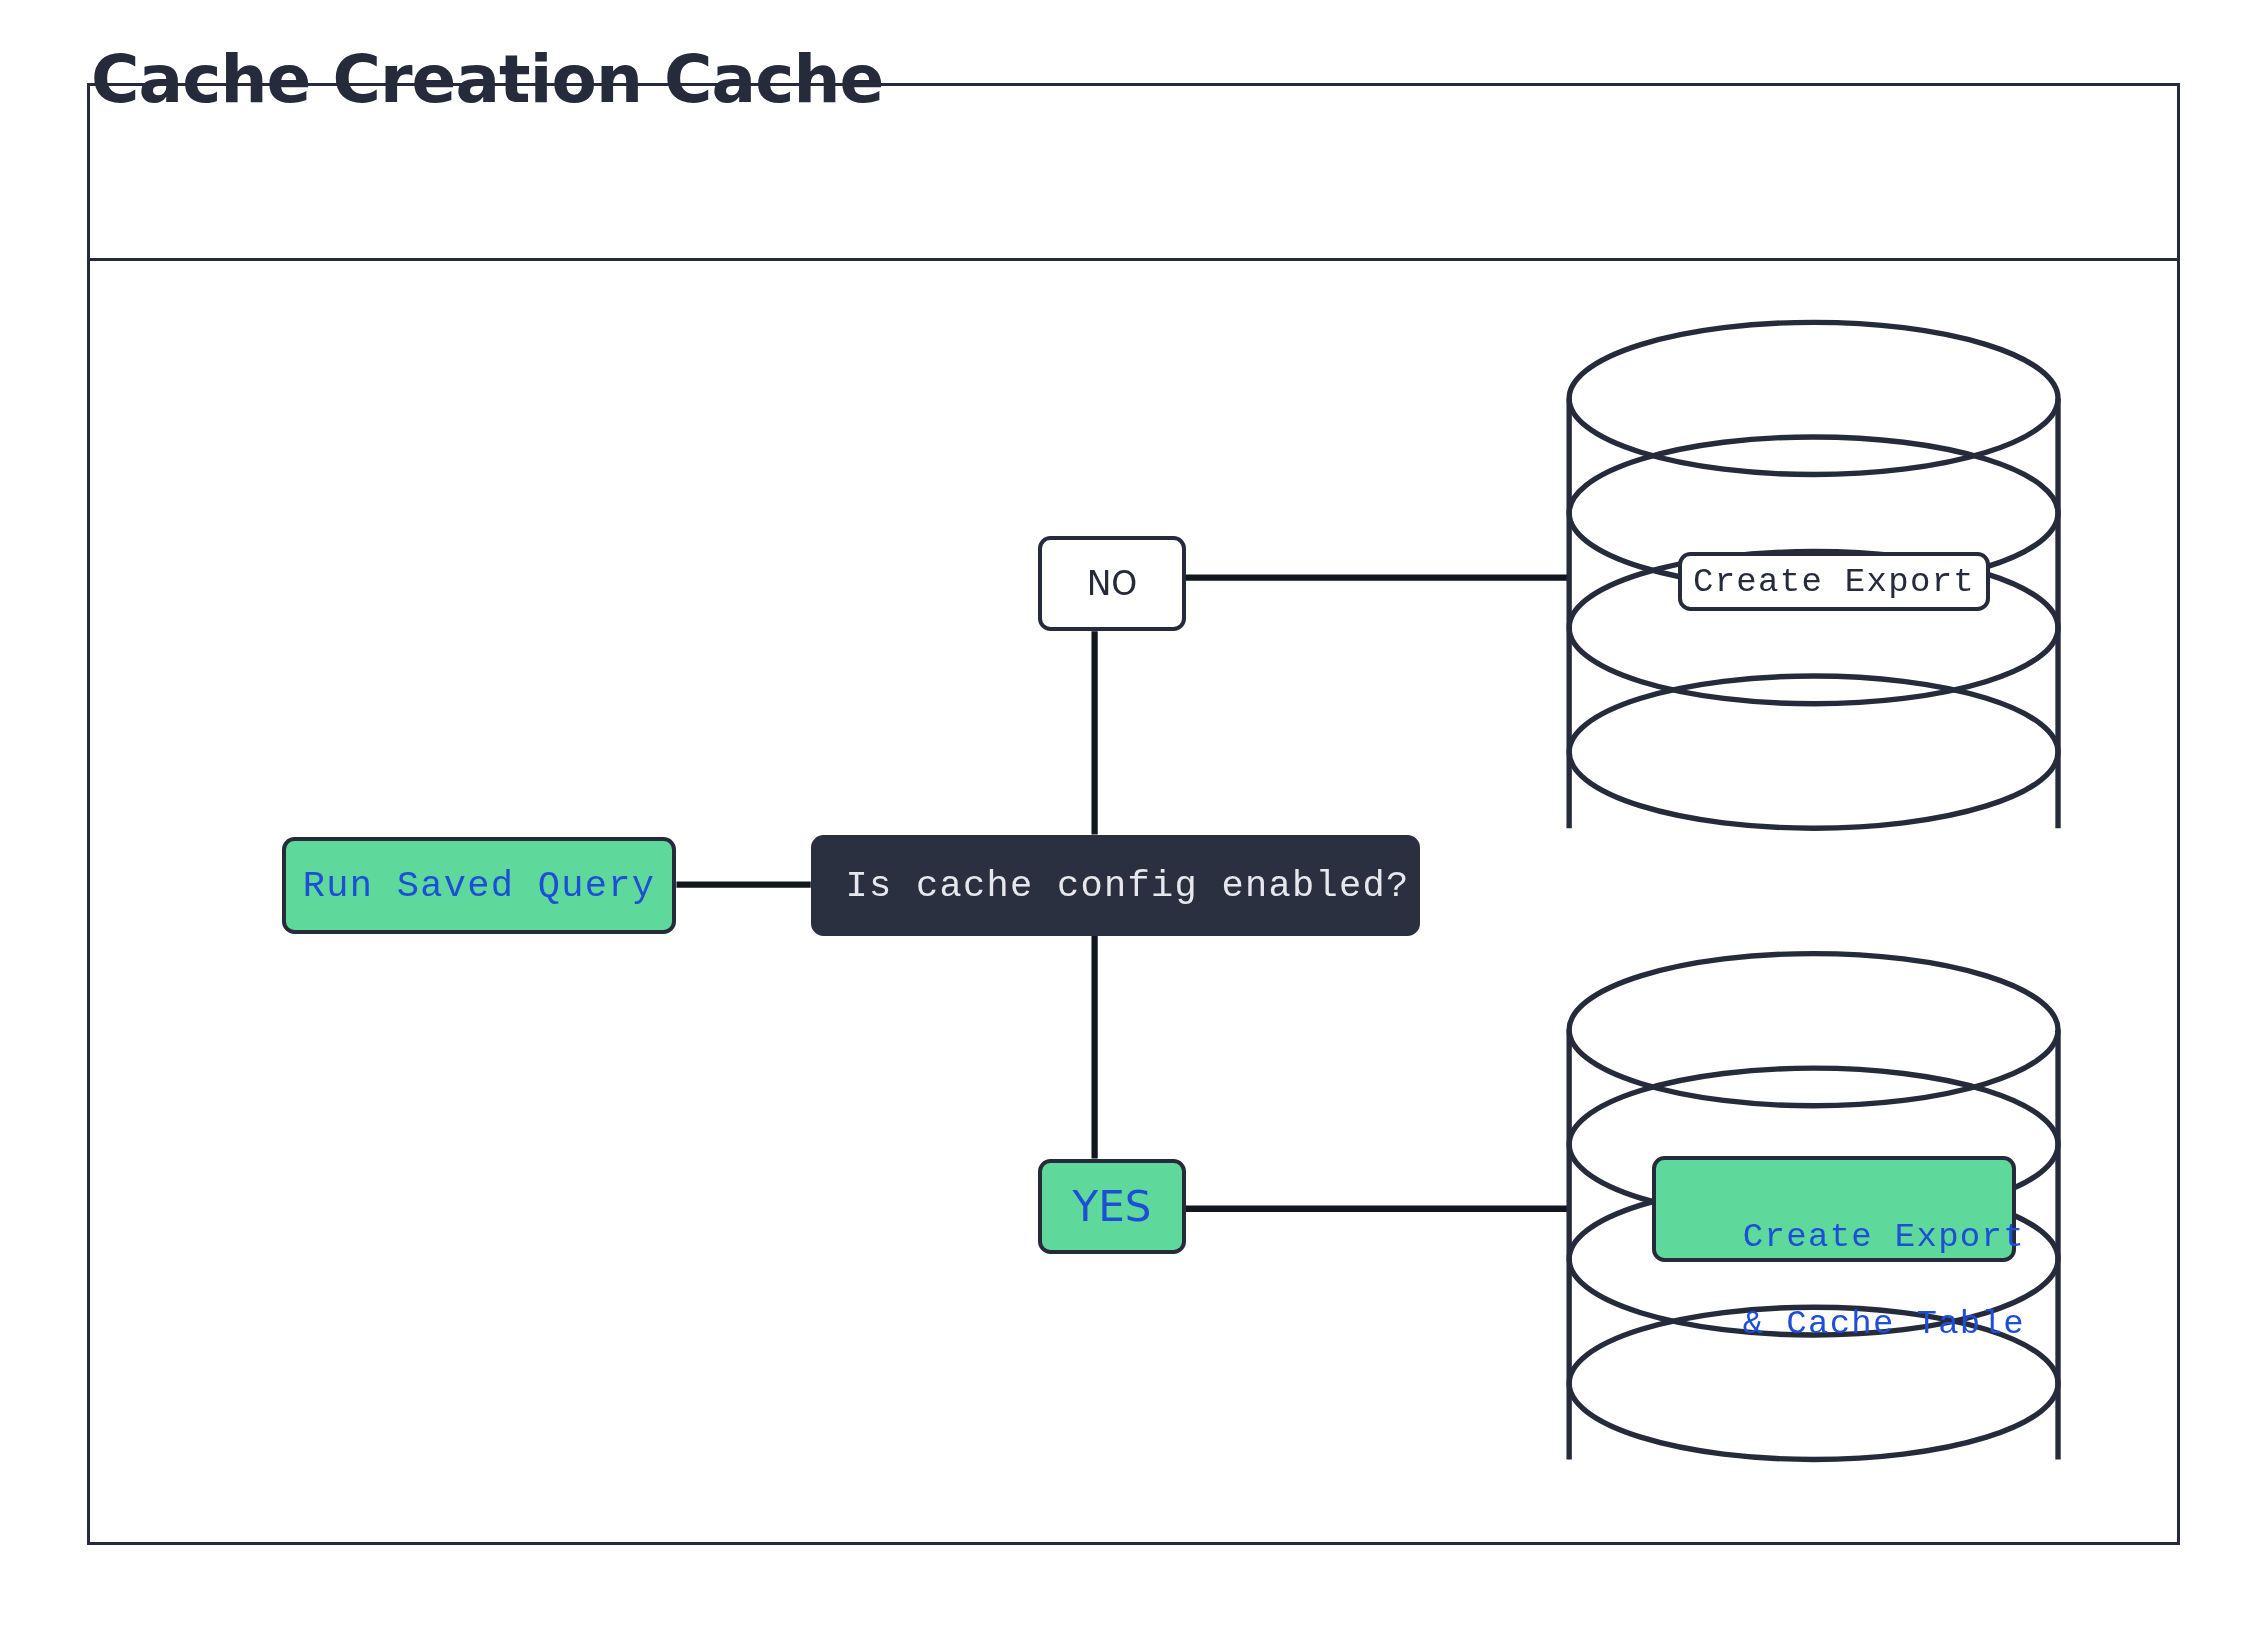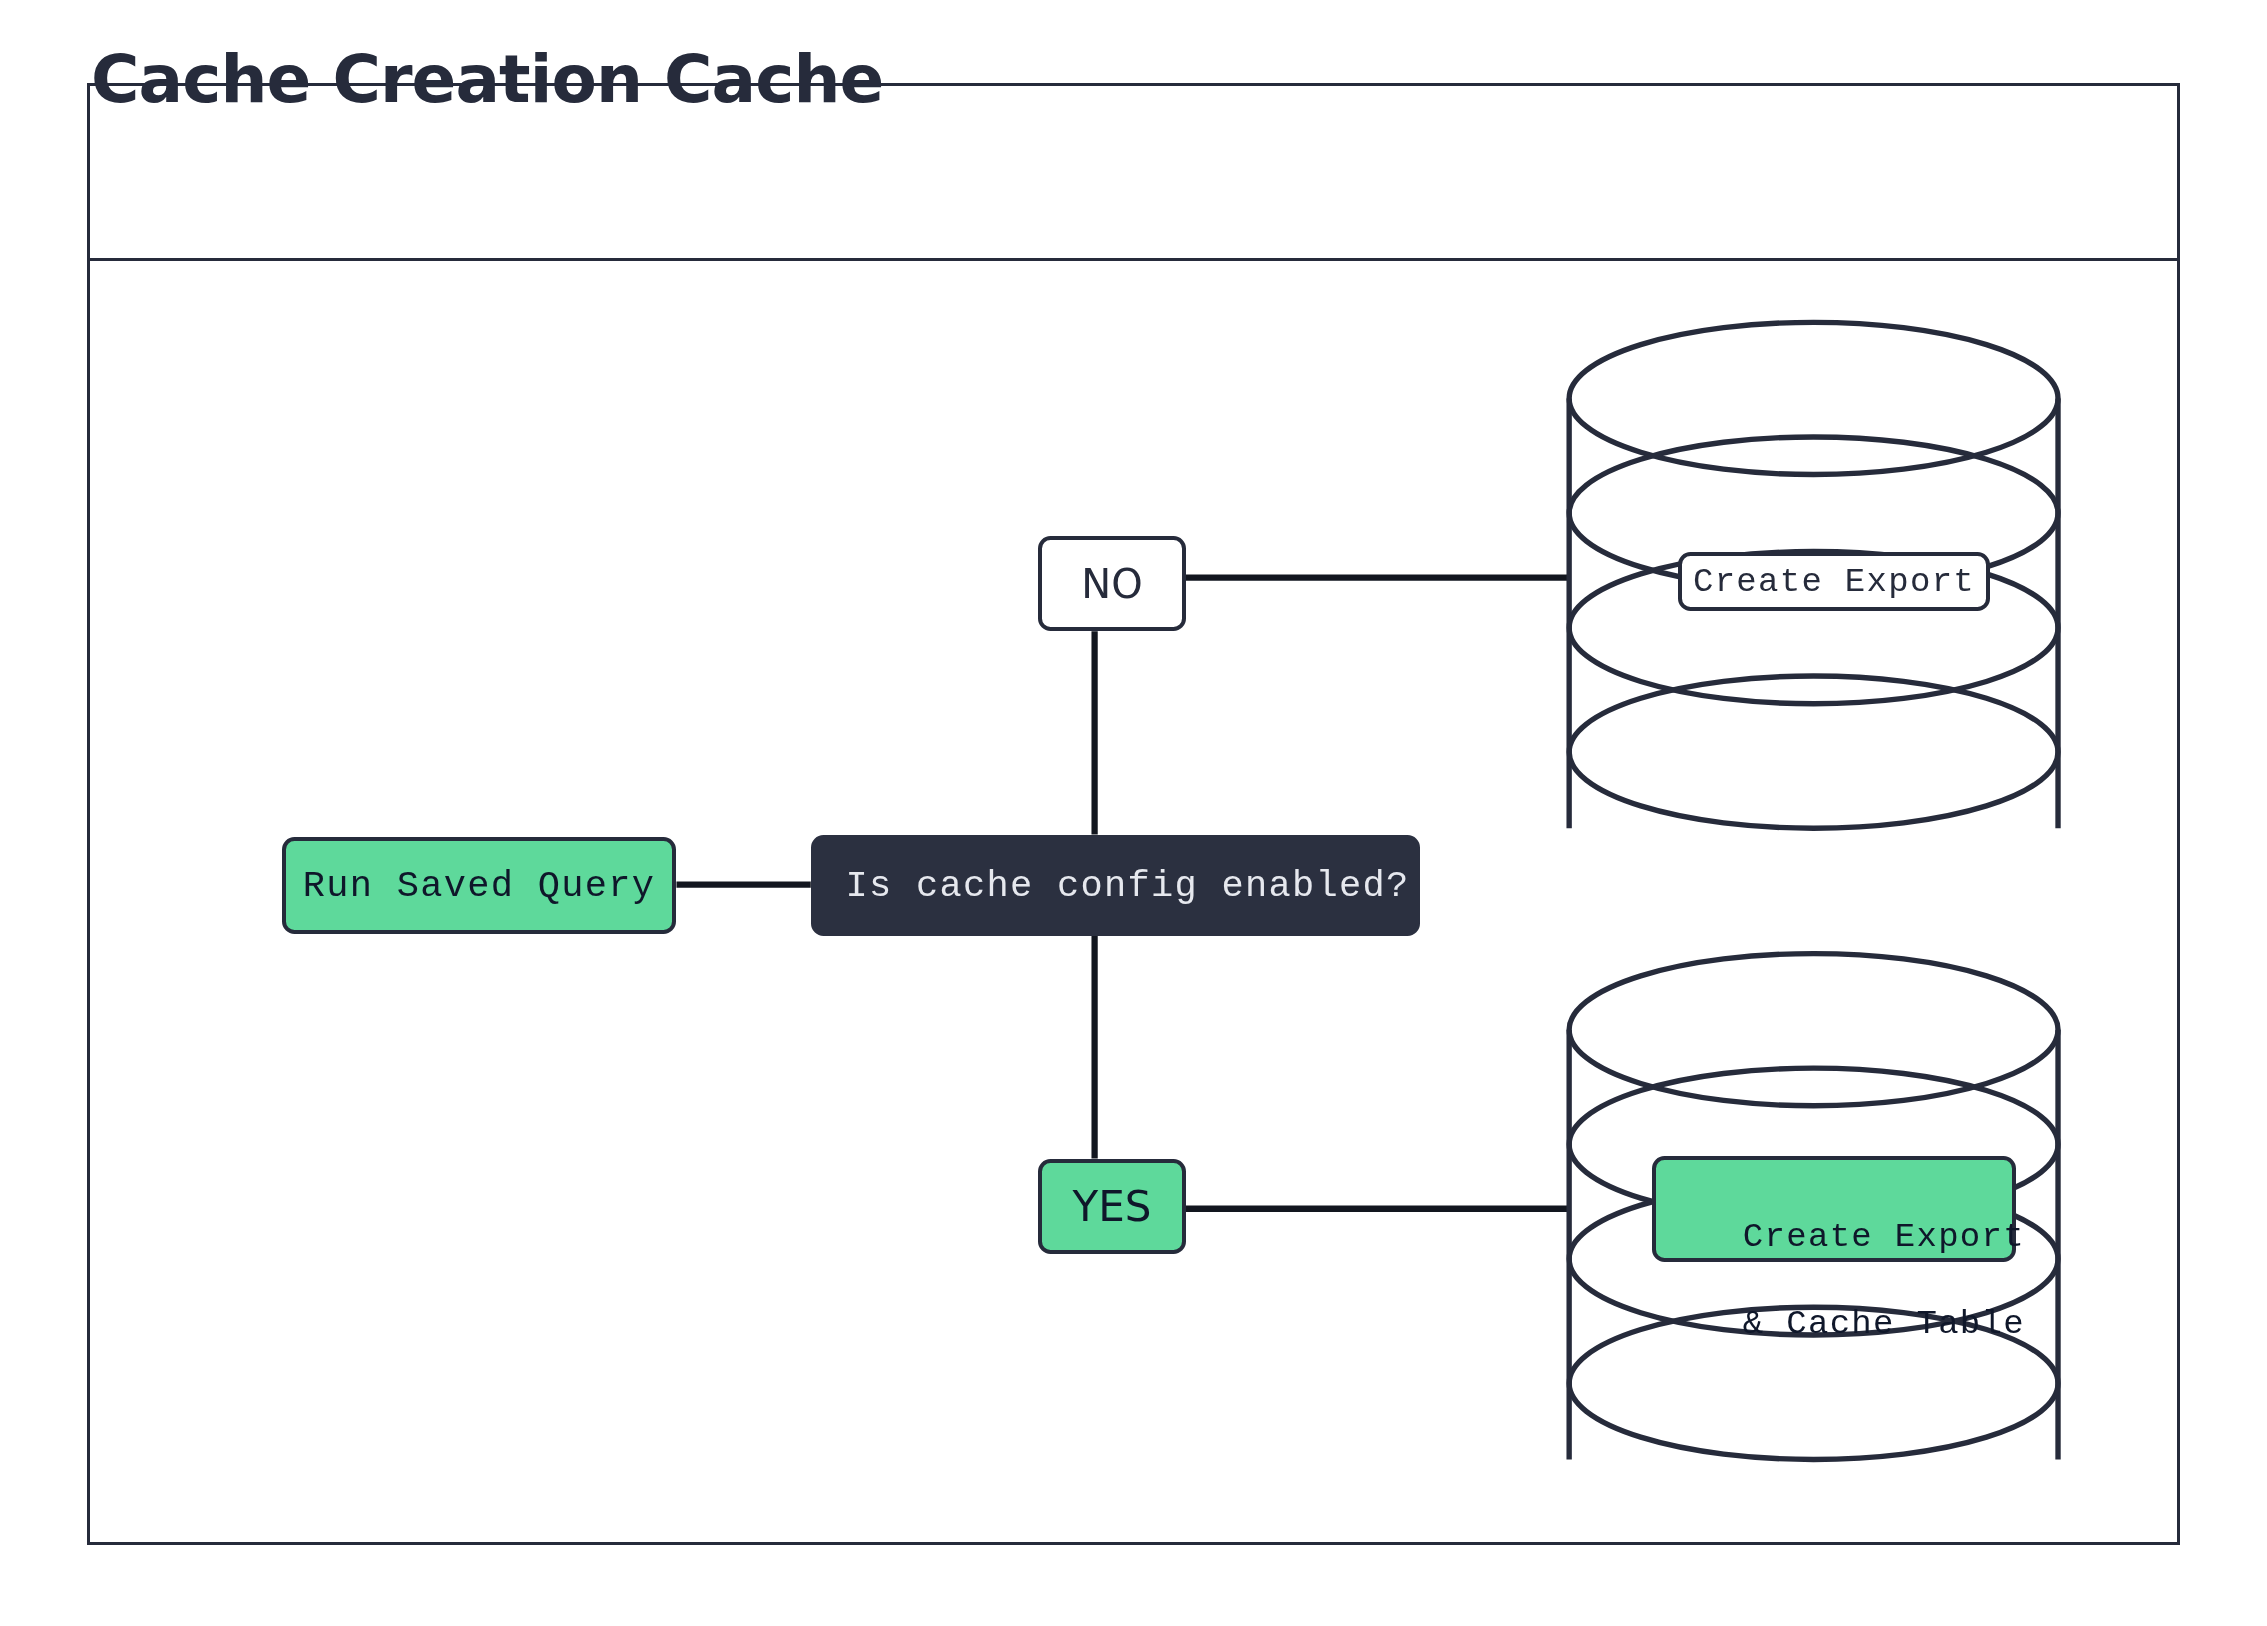--- a/index.html
+++ b/index.html
@@ -71,21 +71,21 @@
     align-items: center;
     justify-content: center;
     text-align: center;
     font-family: Liberation Mono, monospace;
     white-space: pre;
   }
   .node-green {
     background: #5ed99b;
     border: 4.5px solid #262b3b;
     border-radius: 12.5px;
-    color: #0f172a;
+    color: #1d4ed8;
   }
   .node-dark {
     background: #2b3040;
     border: 4.5px solid #2b3040;
     border-radius: 12.5px;
     color: #e6e8ee;
   }
   .node-plain {
     background: #ffffff;
     border: 4.5px solid #262b3b;
@@ -109,21 +109,21 @@
     font-size: 37px;
     letter-spacing: 1.3px;
     padding-left: 24px;
   }
   #node-no {
     left: 1038px;
     top: 536px;
     width: 148px;
     height: 95px;
     font-family: "DejaVu Sans", "Liberation Sans", sans-serif;
-    font-size: 40px;
+    font-size: 33px;
     font-weight: 400;
   }
   #node-yes {
     left: 1038px;
     top: 1159px;
     width: 148px;
     height: 95px;
     font-family: "DejaVu Sans", "Liberation Sans", sans-serif;
     font-size: 42px;
     font-weight: 400;

